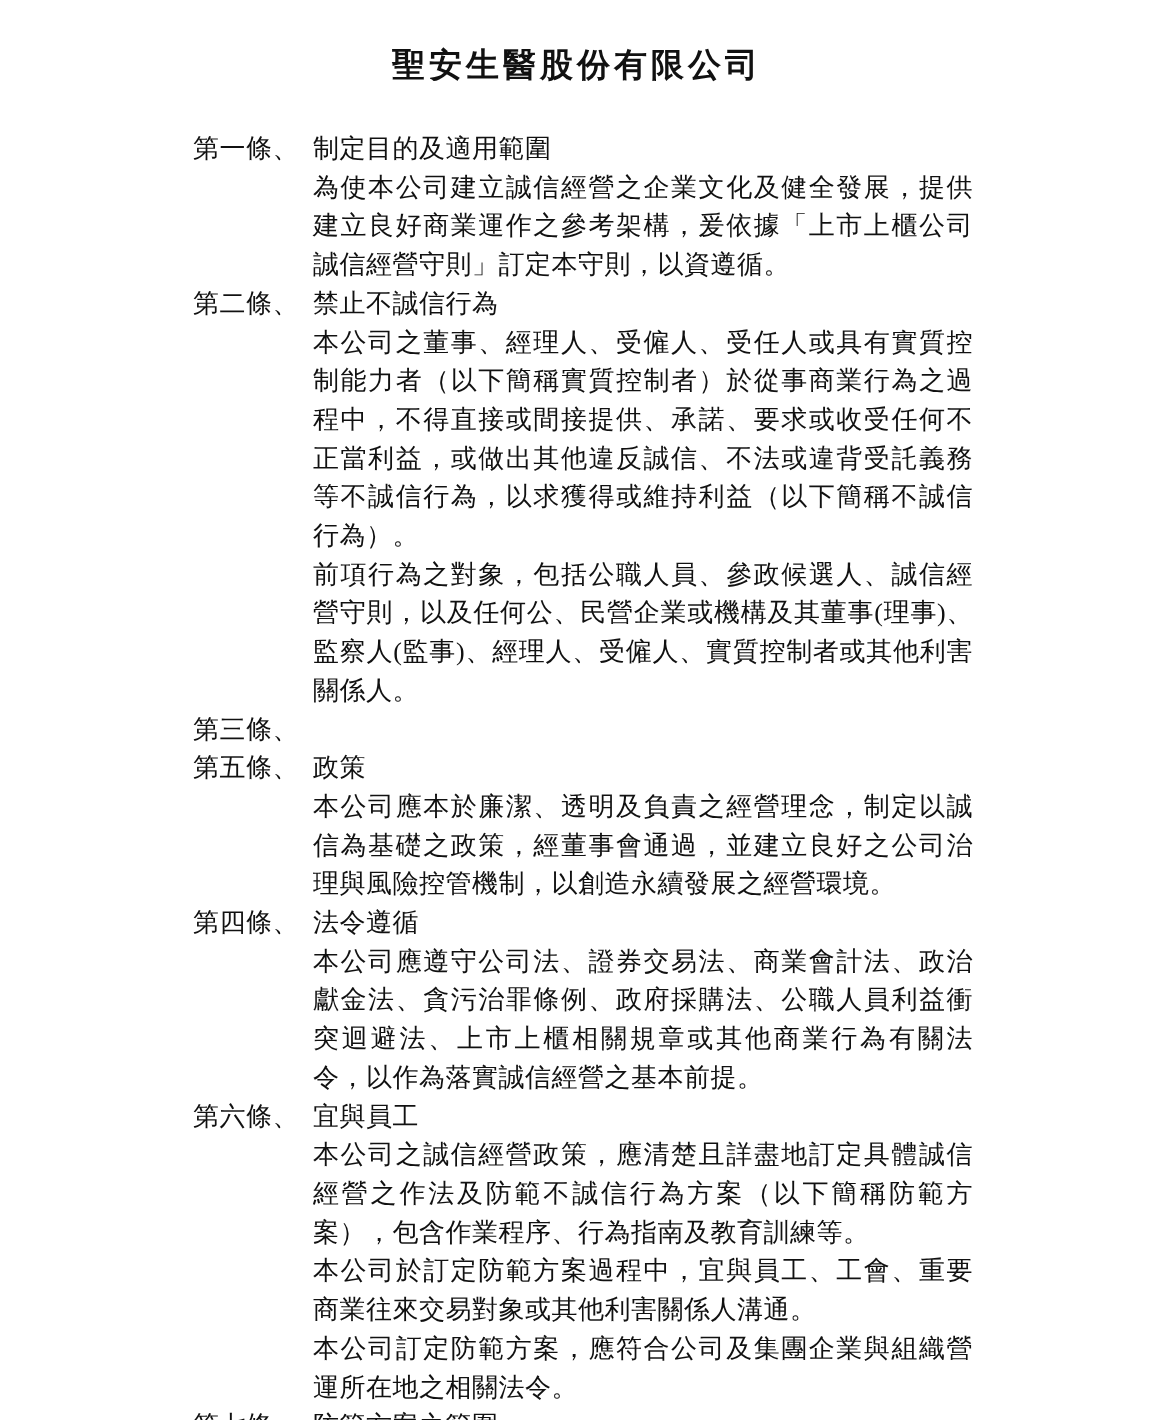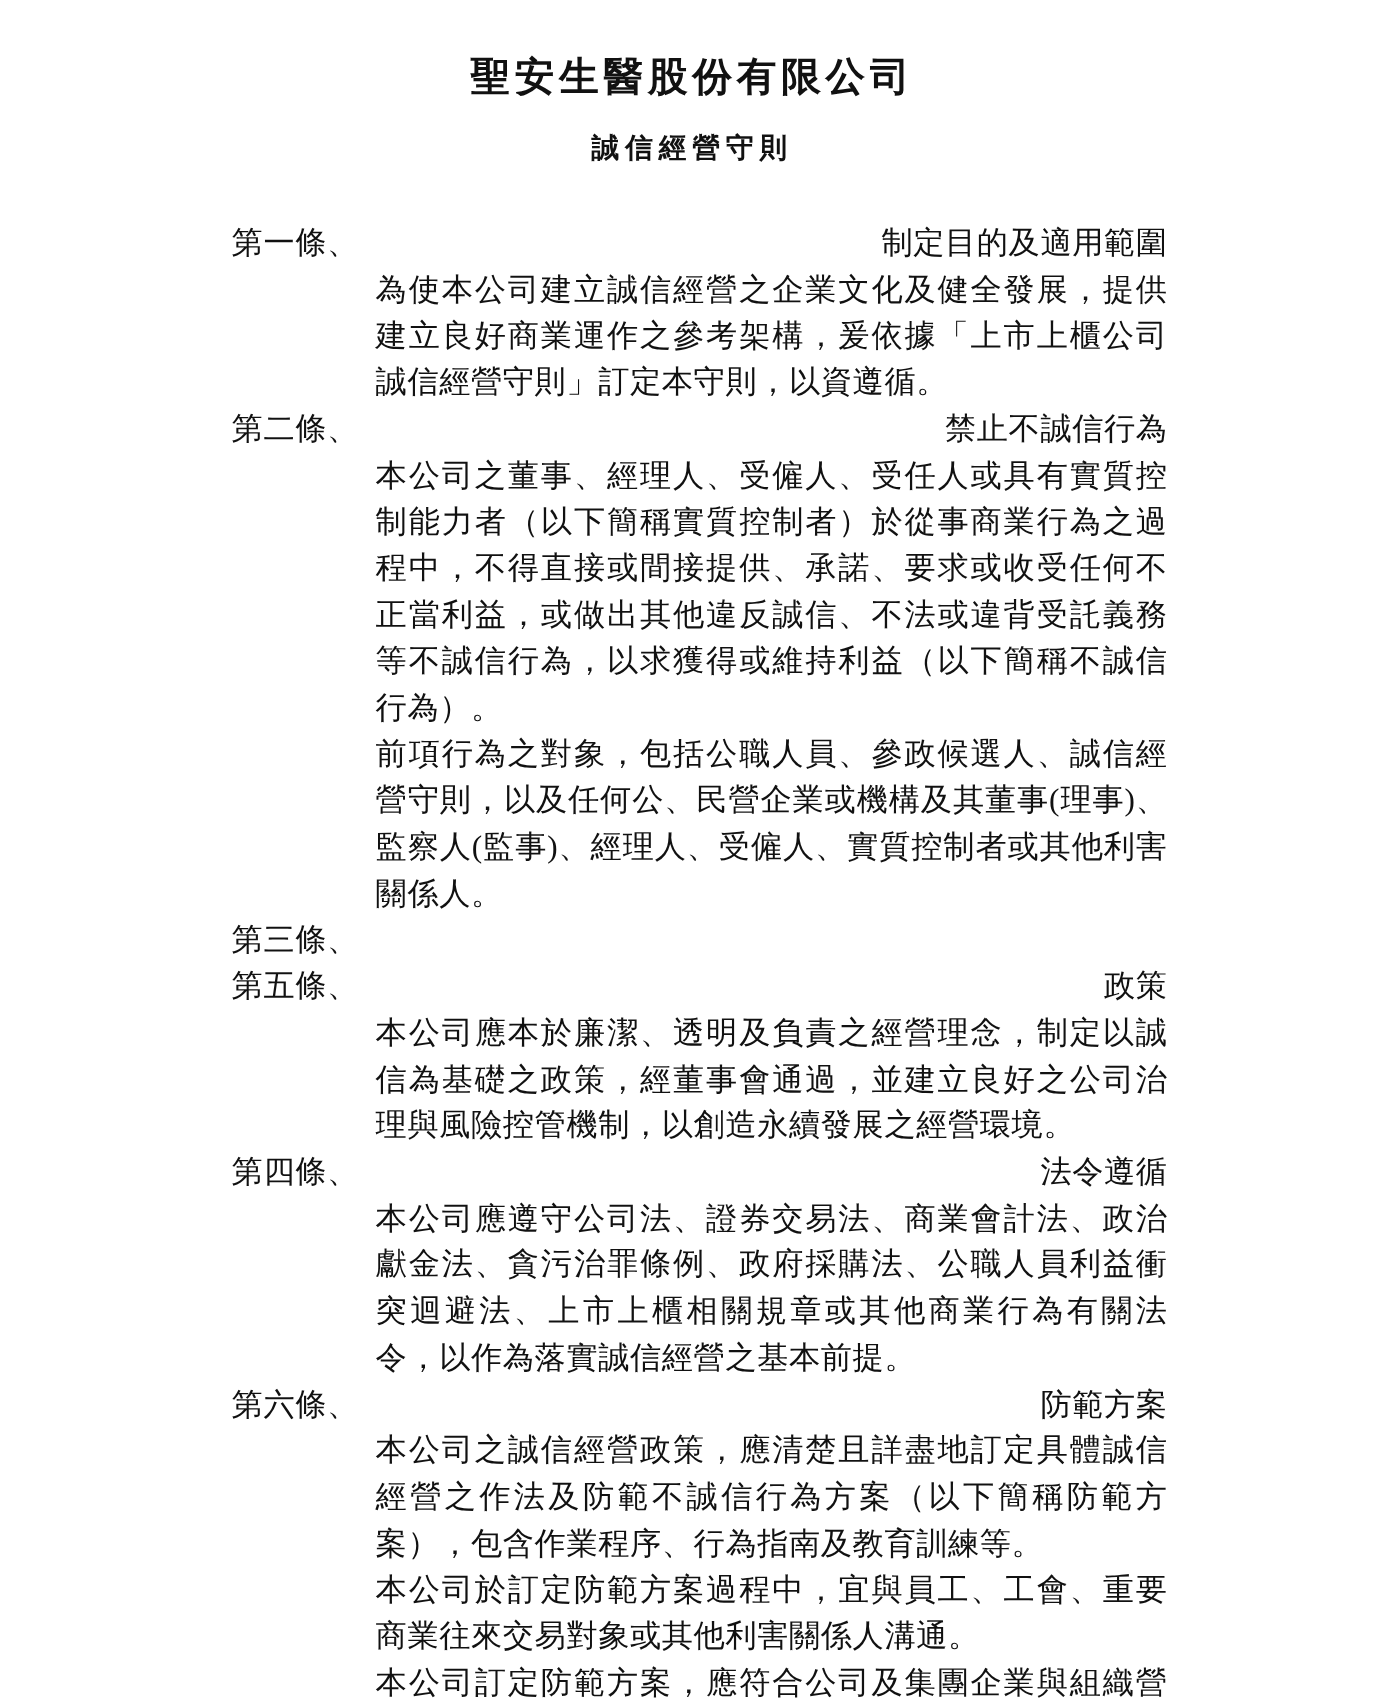--- a/index.html
+++ b/index.html
@@ -47,34 +47,33 @@
   .article-label {
     flex: 0 0 120px;
     width: 120px;
     white-space: nowrap;
   }
   .article-body {
     flex: 1 1 auto;
     min-width: 0;
   }
   .article-title {
-    text-align: right;
+    text-align: left;
   }
   .article-paragraph {
     text-align: justify;
     text-justify: inter-ideograph;
   }
 </style>
 </head>
 <body>
 
 <div class="page">
 
   <div class="doc-title">聖安生醫股份有限公司</div>
-  <div class="doc-subtitle">誠信經營守則</div>
 
   <div class="content">
 
     <div class="article">
       <div class="article-label">第一條、</div>
       <div class="article-body">
         <div class="article-title">制定目的及適用範圍</div>
         <div class="article-paragraph">為使本公司建立誠信經營之企業文化及健全發展，提供建立良好商業運作之參考架構，爰依據「上市上櫃公司誠信經營守則」訂定本守則，以資遵循。</div>
       </div>
     </div>
@@ -104,21 +103,21 @@
       <div class="article-label">第四條、</div>
       <div class="article-body">
         <div class="article-title">法令遵循</div>
         <div class="article-paragraph">本公司應遵守公司法、證券交易法、商業會計法、政治獻金法、貪污治罪條例、政府採購法、公職人員利益衝突迴避法、上市上櫃相關規章或其他商業行為有關法令，以作為落實誠信經營之基本前提。</div>
       </div>
     </div>
 
     <div class="article">
       <div class="article-label">第六條、</div>
       <div class="article-body">
-        <div class="article-title">防範方案</div>
+        <div class="article-title">宜與員工</div>
         <div class="article-paragraph">本公司之誠信經營政策，應清楚且詳盡地訂定具體誠信經營之作法及防範不誠信行為方案（以下簡稱防範方案），包含作業程序、行為指南及教育訓練等。</div>
         <div class="article-paragraph">本公司於訂定防範方案過程中，宜與員工、工會、重要商業往來交易對象或其他利害關係人溝通。</div>
         <div class="article-paragraph">本公司訂定防範方案，應符合公司及集團企業與組織營運所在地之相關法令。</div>
       </div>
     </div>
 
     <div class="article">
       <div class="article-label">第七條、</div>
       <div class="article-body">
         <div class="article-title">防範方案之範圍</div>

